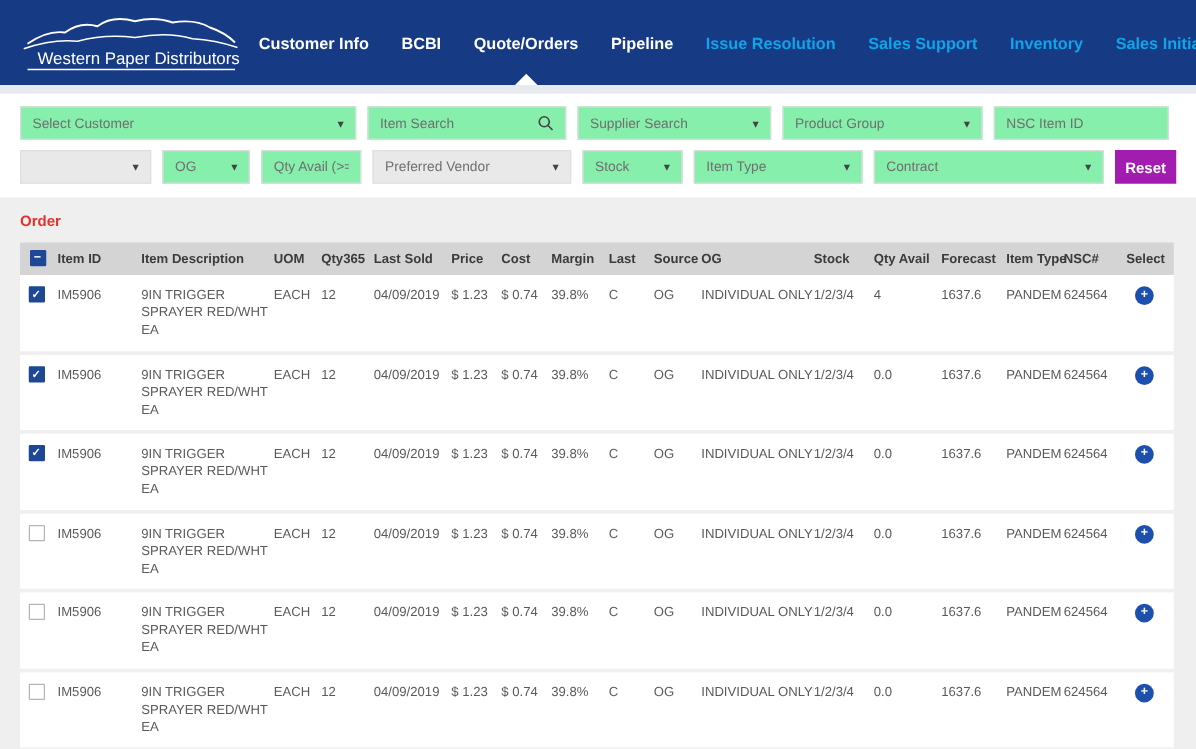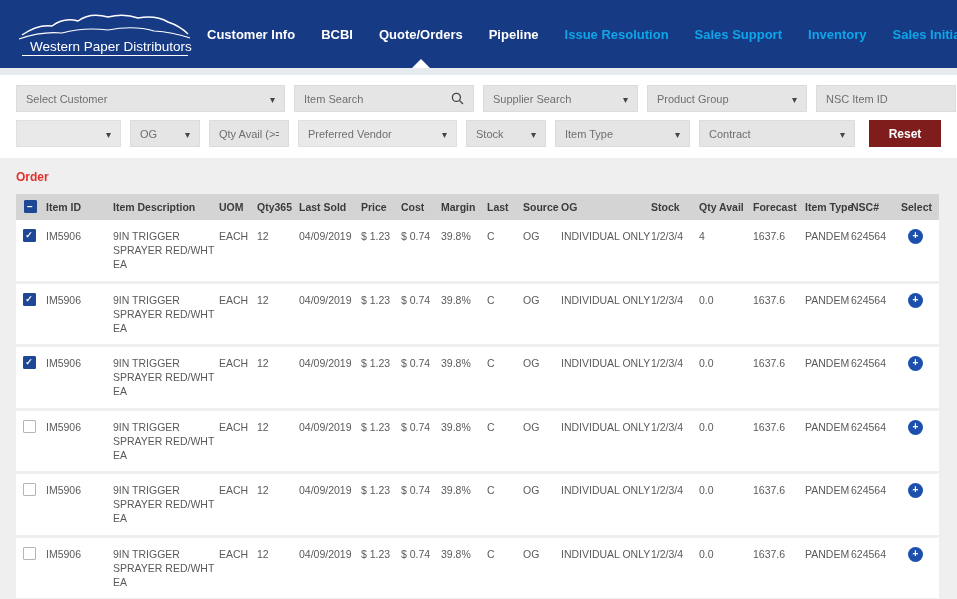--- a/index.html
+++ b/index.html
@@ -30,35 +30,35 @@
     border-left:9px solid transparent; border-right:9px solid transparent;
     border-bottom:9px solid #ffffff;
   }
   .nav-strip { height:7px; background:#e7eaee; }
 
   
   .filters { background:#ffffff; padding:10px 16px 11px; }
   .filter-row { display:flex; gap:9px; }
   .filter-row + .filter-row { margin-top:8px; }
   .ctl {
-    height:27px; border:1px solid #dcdcdc; background:#e5e5e5;
+    height:27px; border:1px solid #dcdcdc; background:#86efac;
     display:flex; align-items:center; padding:0 9px;
     font-size:11px; color:#6f6f6f; cursor:pointer; flex:0 0 auto;
   }
   .ctl .lbl { flex:1 1 auto; overflow:hidden; white-space:nowrap; }
   .ctl.select .caret::after { content:"▾"; font-size:10px; color:#444; }
   .ctl.filled { background:#e9e9e9; border-color:#e0e0e0; }
   .ctl input {
     border:none; outline:none; width:100%; font-size:11px;
     font-family:"Liberation Sans", sans-serif; color:#555; background:transparent;
   }
   .ctl input::placeholder { color:#6f6f6f; opacity:1; }
   .search-icon { flex:0 0 auto; display:flex; }
   .reset-btn {
-    height:27px; border:none; background:#7f1d1d; color:#fff;
+    height:27px; border:none; background:#a21caf; color:#fff;
     font-size:12px; font-weight:700; cursor:pointer;
     font-family:"Liberation Sans", sans-serif;
     display:flex; align-items:center; justify-content:center;
   }
 
   
   .order-section { padding:12px 16px 0; }
   .order-title { color:#e2312c; font-size:12px; font-weight:700; margin-bottom:10px; }
 
   .grid {
@@ -120,21 +120,21 @@
   </nav>
 </header>
 <div class="nav-strip"></div>
 
 <section class="filters">
   <div class="filter-row">
     <div class="ctl select" style="width:269px">
       <span class="lbl">Select Customer</span>
       <span class="caret"></span>
     </div>
-    <div class="ctl" style="width:180px">
+    <div class="ctl" style="width:159px">
       <input type="text" placeholder="Item Search" style="">
       <span class="search-icon">
         <svg width="13" height="13" viewBox="0 0 13 13">
             <circle cx="5.4" cy="5.4" r="4" fill="none" stroke="#444" stroke-width="1.3"></circle>
             <line x1="8.4" y1="8.4" x2="12" y2="12" stroke="#444" stroke-width="1.3"></line>
           </svg>
       </span>
     </div>
     <div class="ctl select" style="width:155px">
       <span class="lbl">Supplier Search</span>
@@ -165,21 +165,21 @@
       <span class="caret"></span>
     </div>
     <div class="ctl select" style="width:80px">
       <span class="lbl">Stock</span>
       <span class="caret"></span>
     </div>
     <div class="ctl select" style="width:135px">
       <span class="lbl">Item Type</span>
       <span class="caret"></span>
     </div>
-    <div class="ctl select" style="width:156px">
+    <div class="ctl select" style="width:184px">
       <span class="lbl">Contract</span>
       <span class="caret"></span>
     </div>
     <button class="reset-btn" style="width:72px; margin-left:auto">Reset</button>
   </div>
 </section>
 
 <section class="order-section">
   <h2 class="order-title">Order</h2>
 

